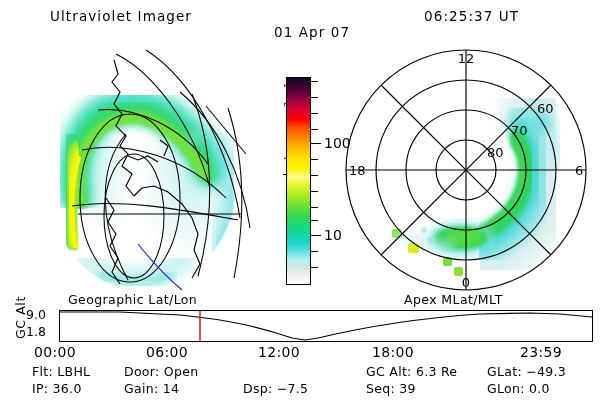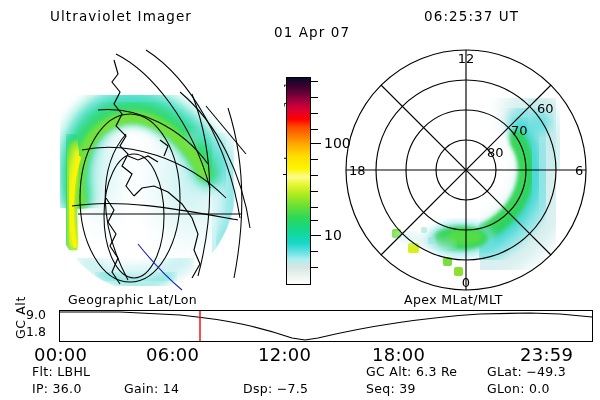--- a/index.html
+++ b/index.html
@@ -172,21 +172,21 @@
     width: 534px;
     height: 32px;
     border: 1px solid #000;
     box-sizing: border-box;
   }
   #orbit-plot svg { display: block; }
 
   .time-tick {
     position: absolute;
     top: 52px;
-    font-size: 18px;
+    font-size: 14px;
     letter-spacing: 0.3px;
     white-space: nowrap;
   }
 
   
   #status-footer {
     position: absolute;
     left: 0;
     top: 364px;
     width: 600px;
@@ -397,20 +397,21 @@
 
   <div class="time-tick" style="left:34px">00:00</div>
   <div class="time-tick" style="left:146px">06:00</div>
   <div class="time-tick" style="left:258px">12:00</div>
   <div class="time-tick" style="left:372px">18:00</div>
   <div class="time-tick" style="left:520px">23:59</div>
 </div>
 
 <div id="status-footer">
   <div class="status-cell status-row0" style="left:32px">Flt: LBHL</div>
+  <div class="status-cell status-row0" style="left:124px">Door: Open</div>
   <div class="status-cell status-row0" style="left:366px">GC Alt: 6.3 Re</div>
   <div class="status-cell status-row0" style="left:487px">GLat: −49.3</div>
   <div class="status-cell status-row1" style="left:32px">IP: 36.0</div>
   <div class="status-cell status-row1" style="left:124px">Gain: 14</div>
   <div class="status-cell status-row1" style="left:243px">Dsp:   −7.5</div>
   <div class="status-cell status-row1" style="left:366px">Seq: 39</div>
   <div class="status-cell status-row1" style="left:487px">GLon:   0.0</div>
 </div>
 
 </body></html>

